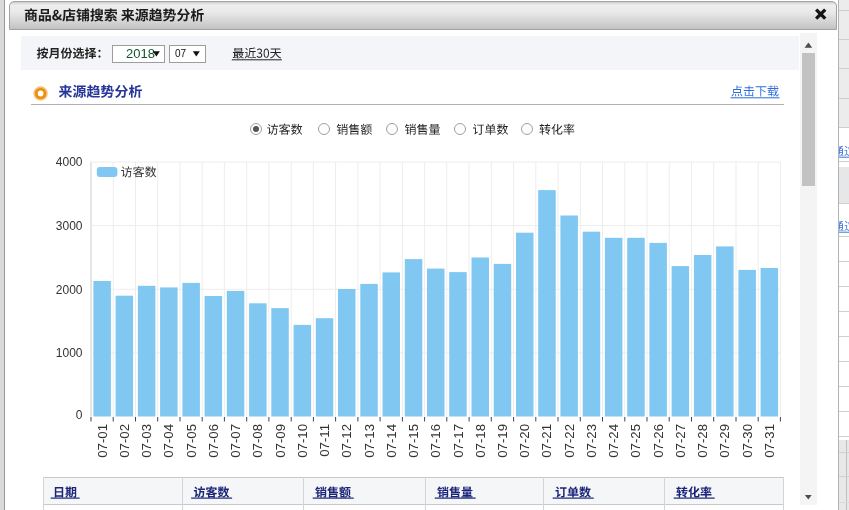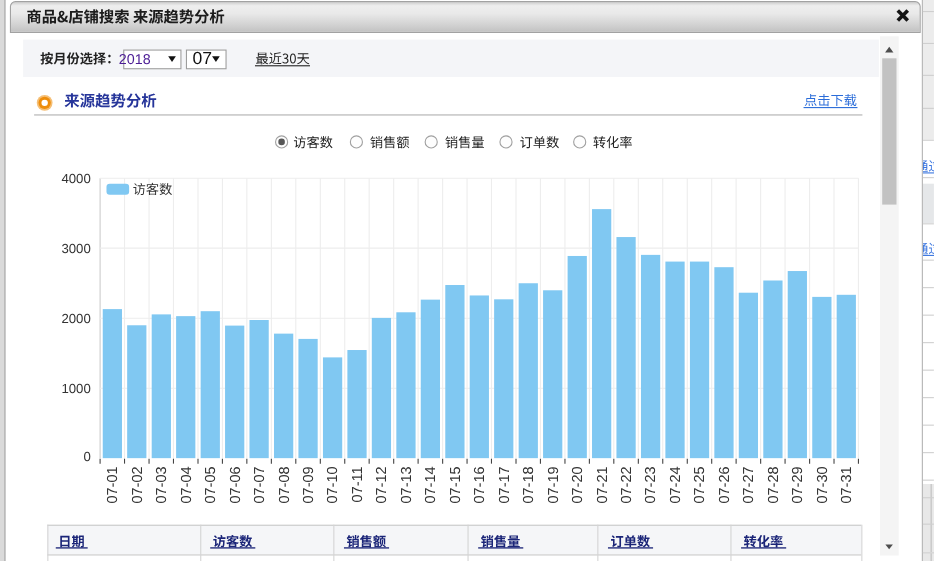--- a/index.html
+++ b/index.html
@@ -40,22 +40,22 @@
 
 <div class="abs" style="left:9px;top:29px;width:828px;height:481px;background:#fff"></div>
 <div class="abs" style="left:9px;top:1px;width:828px;height:28.5px;border:1px solid #a2a2a2;
   border-radius:5px 5px 0 0;
   background:linear-gradient(180deg,#cfcfcf 0%,#eeeeee 12%,#e9e9e9 38%,#d2d2d2 76%,#c2c2c2 100%);"></div>
 
 <div class="abs" style="left:21px;top:36px;width:778px;height:34px;background:#f4f5f8"></div>
 
 <div class="abs" style="left:111.5px;top:45px;width:53px;height:17.5px;border:1px solid #9d9d9d;background:#fff"></div>
 <div class="abs" style="left:168.5px;top:45px;width:37.5px;height:17.5px;border:1px solid #9d9d9d;background:#fff"></div>
-<div class="abs" style="left:108px;top:46px;font-size:13px;color:#4c1d95;line-height:16px">2018</div>
-<div class="abs" style="left:175px;top:46px;font-size:16px;color:#111;line-height:16px">07</div>
+<div class="abs" style="left:126px;top:46px;font-size:13px;color:#14532d;line-height:16px">2018</div>
+<div class="abs" style="left:175px;top:46px;font-size:10px;color:#111;line-height:16px">07</div>
 
 <div class="abs" style="left:30.5px;top:103.5px;width:753.5px;height:1px;background:#b0b0b0"></div>
 
 <svg class="abs" style="left:32px;top:85px" width="18" height="18" viewBox="0 0 18 18">
   <circle cx="8.6" cy="8.5" r="7.2" fill="#f5bf76"></circle>
   <circle cx="8.6" cy="8.5" r="5.6" fill="#ee8d0b"></circle>
   <circle cx="8.6" cy="8.5" r="2.9" fill="#ffffff"></circle>
 </svg>
 
 <div class="abs" style="left:250px;top:123.4px;width:12px;height:12px;border:1px solid #a0a0a0;border-radius:50%;background:#fdfdfd"></div>

